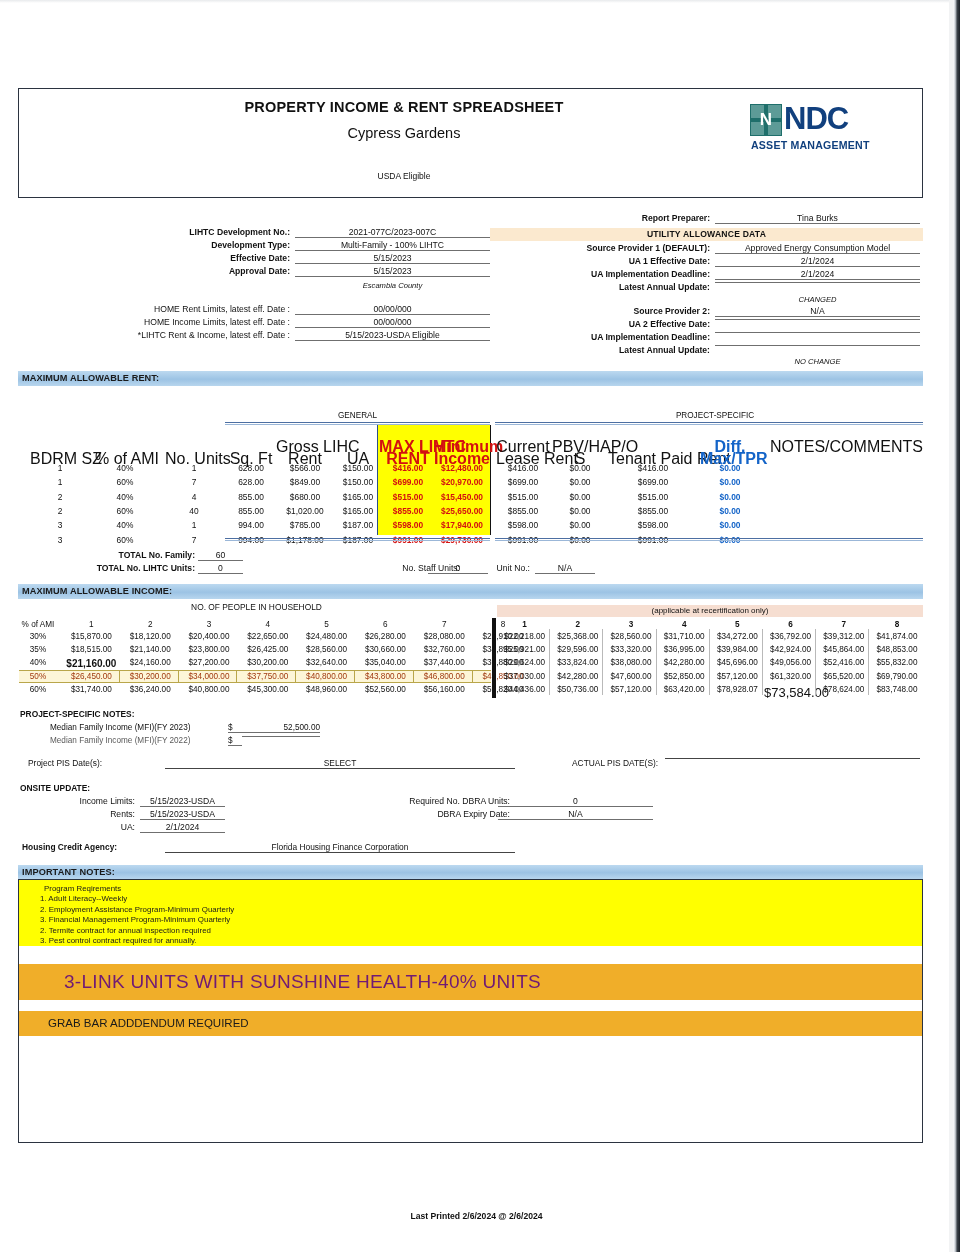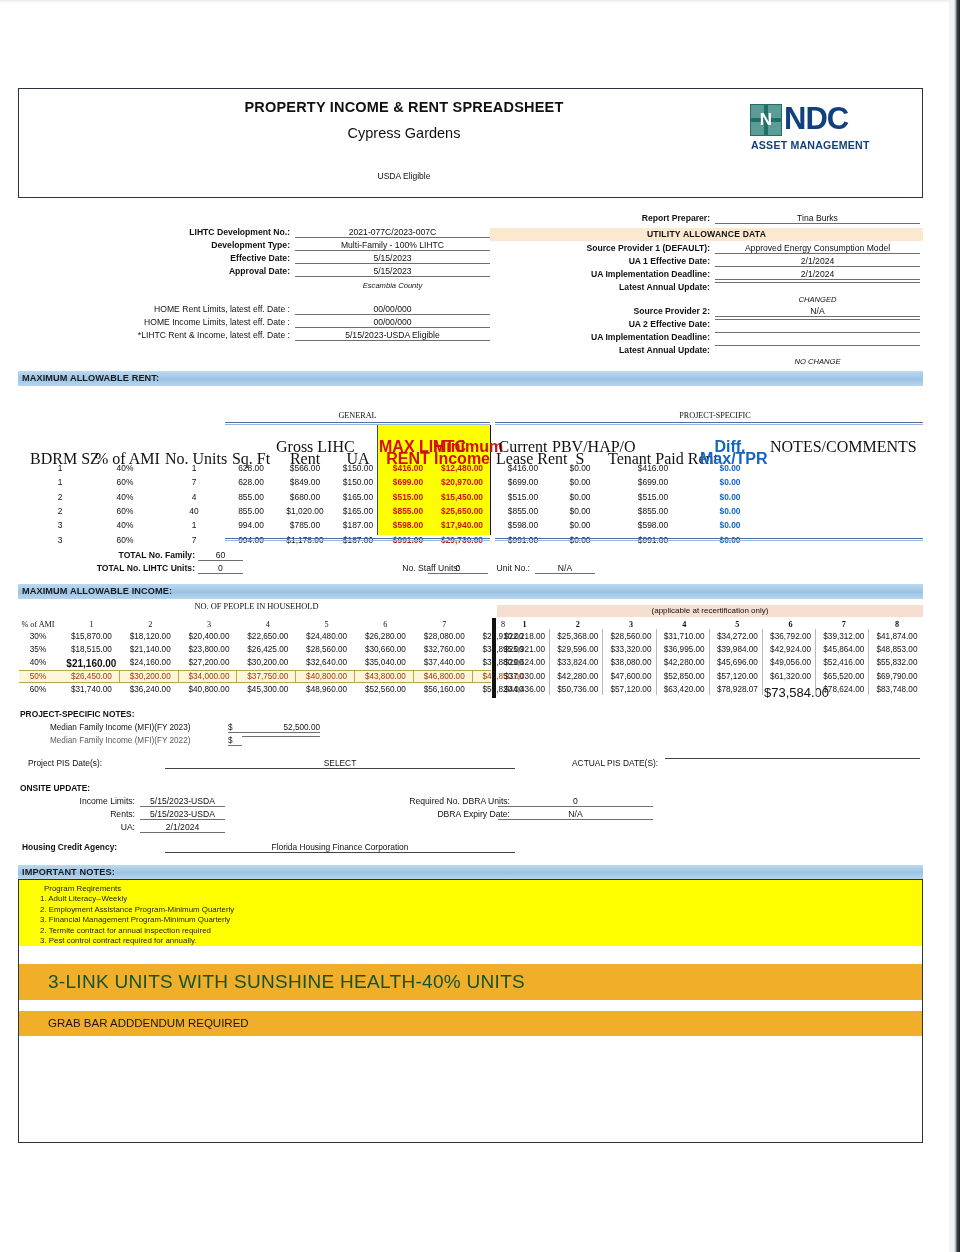--- a/index.html
+++ b/index.html
@@ -50,37 +50,37 @@
   .caption { position:absolute; font-size:7.6px; font-style:italic; text-align:center; }
 
   
   .secbar { position:absolute; height:15px; background:linear-gradient(180deg,#bcd9f0 0%,#9cc3e4 55%,#b8d6ee 100%);
     font-size:9.2px; font-weight:600; color:#1a1a1a; padding-left:4px; line-height:15px; letter-spacing:.1px; }
   .cream-bar { position:absolute; height:13px; background:#fbe9cf; font-size:8.6px; font-weight:700;
      text-align:center; line-height:13px; letter-spacing:.2px; }
   .pink-bar { position:absolute; height:12px; background:#f6ded1; font-size:8px;
      text-align:center; line-height:12px; }
   .cell { position:absolute; text-align:center; white-space:nowrap; }
-  .hd { font-weight:400;font-family:Liberation Serif, serif; }
+  .hd { font-weight:400; }
   .rule-dbl { position:absolute; height:3px; border-top:1.3px solid #4d6fa2; border-bottom:1.3px solid #9bb7d8; }
 
   .yellowblock { position:absolute; background:#ffff00; border-left:1.4px solid #2d4f86; border-right:1.4px solid #111; }
   .redtxt { color:#d31010; font-weight:700; }
   .bluetxt { color:#1464c8; font-weight:700; }
 
   .hl-row { position:absolute; background:#fdf6d8; border-top:1px solid #b9a64a; border-bottom:1px solid #b9a64a; }
   .hl-txt { color:#a03a10; }
 
   .vline { position:absolute; width:1px; background:#b9b9b9; }
 
   
   .yellow-note { position:absolute; background:#ffff00; }
   .orange-band { position:absolute; background:#f0ae29; }
   .note-line { position:absolute; font-size:7.9px; color:#1a1a1a; white-space:nowrap; }
-  .orange-big { position:absolute; font-size:19px; color:#14532d; white-space:nowrap; letter-spacing:.3px; }
+  .orange-big { position:absolute; font-size:19px; color:#701a75; white-space:nowrap; letter-spacing:.3px;margin-left:16px; }
   .orange-small { position:absolute; font-size:11.5px; color:#1a1a1a; white-space:nowrap; }
 
   .bigbox { position:absolute; left:18px; top:865px; width:905px; height:278px; border:1.2px solid #2b3340; }
 
   .footer { position:absolute; width:953px; text-align:center; font-size:8.6px; font-weight:600; }
 </style>
 </head>
 <body>
 
 <div id="page">
@@ -571,17 +571,18 @@
       <div class="note-line" style="left: 40px; top: 925.6px;">2. Termite contract for annual inspection required</div>
       <div class="note-line" style="left: 40px; top: 936px;">3. Pest control contract required for annually.</div>
     </div>
 
   <div class="orange-band" style="left:19px;top:964px;width:903px;height:36px;"></div>
   <div class="orange-big" style="left:48px;top:971px;">3-LINK UNITS WITH SUNSHINE HEALTH-40% UNITS</div>
 
   <div class="orange-band" style="left:19px;top:1011px;width:903px;height:25px;"></div>
   <div class="orange-small" style="left:48px;top:1017px;">GRAB BAR ADDDENDUM REQUIRED</div>
 
+  <div class="footer" style="left:0;top:1211px;">Last Printed 2/6/2024 @ 2/6/2024</div>
 
 </div>
 
 <div id="scan-right-inner"></div>
 <div id="scan-right-edge"></div>
 
 </body></html>

